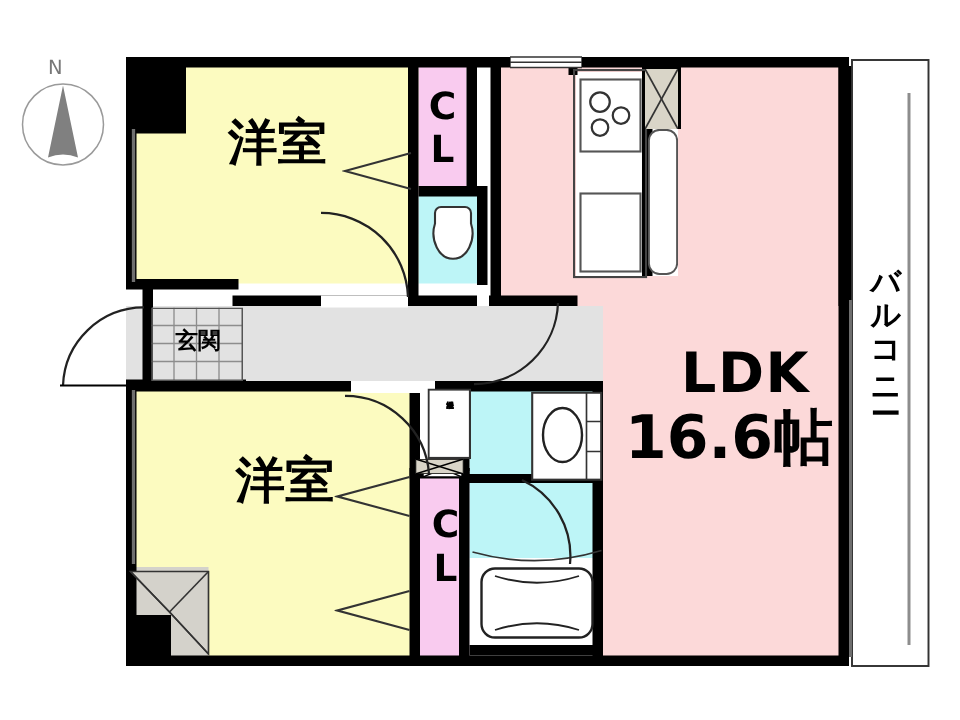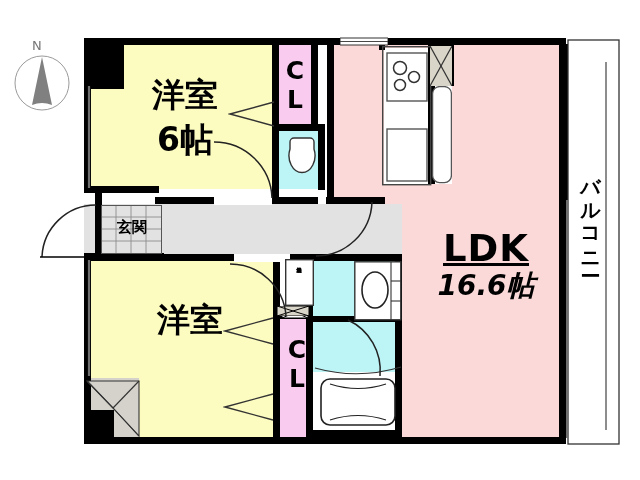--- a/index.html
+++ b/index.html
@@ -41,21 +41,21 @@
     color: #000000;
     font-weight: bold;
     line-height: 1.02;
     text-align: center;
     white-space: nowrap;
     letter-spacing: 0px;
   }
   .room-name { font-size: 33px; }
   .room-size { font-size: 33px; }
   .ldk-name  { font-size: 37px; letter-spacing: 1px; }
-  .ldk-size  { font-size: 28px; font-style: italic; }
+  .ldk-size  { font-size: 40px; }
   .cl-label  { font-size: 25px; font-weight: bold; line-height: 1.15; }
   .genkan    { font-size: 15px; font-weight: bold; }
   .vtext {
     position: absolute;
     writing-mode: vertical-rl;
     text-orientation: upright;
     font-size: 20px;
     font-weight: bold;
     color: #000;
     letter-spacing: 2px;
@@ -302,25 +302,24 @@
     <rect x="2" y="2" width="51" height="404" fill="#ffffff" stroke="#333" stroke-width="1.3"></rect>
     <line x1="40" y1="24" x2="40" y2="392" stroke="#8d8d8d" stroke-width="2"></line>
   </svg>
 
   <svg class="abs" style="left:562px; top:200px;" width="10" height="240">
     <line x1="5" y1="0" x2="5" y2="238" stroke="#6f6f6f" stroke-width="2"></line>
   </svg>
   <div class="vtext" style="left:578px; top:165px; height:180px;">バルコニー</div>
 
   <div class="label room-name" style="left:120px; top:78px; width:130px;">洋室</div>
-  <div class="label room-size" style="left:120px; top:123px; width:130px;">6帖</div>
 
   <div class="label room-name" style="left:120px; top:303px; width:140px;">洋室</div>
 
-  <div class="label ldk-name" style="left:416px; top:230px; width:140px;text-decoration:underline;">LDK</div>
+  <div class="label ldk-name" style="left:427px; top:230px; width:140px;">LDK</div>
   <div class="label ldk-size" style="left:406px; top:272px; width:160px;">16.6帖</div>
 
   <div class="label cl-label" style="left:283px; top:57px; width:24px;" style2="">
       <div>C</div>
       <div>L</div>
     </div>
   <div class="label cl-label" style="left:285px; top:336px; width:24px;">
       <div>C</div>
       <div>L</div>
     </div>

